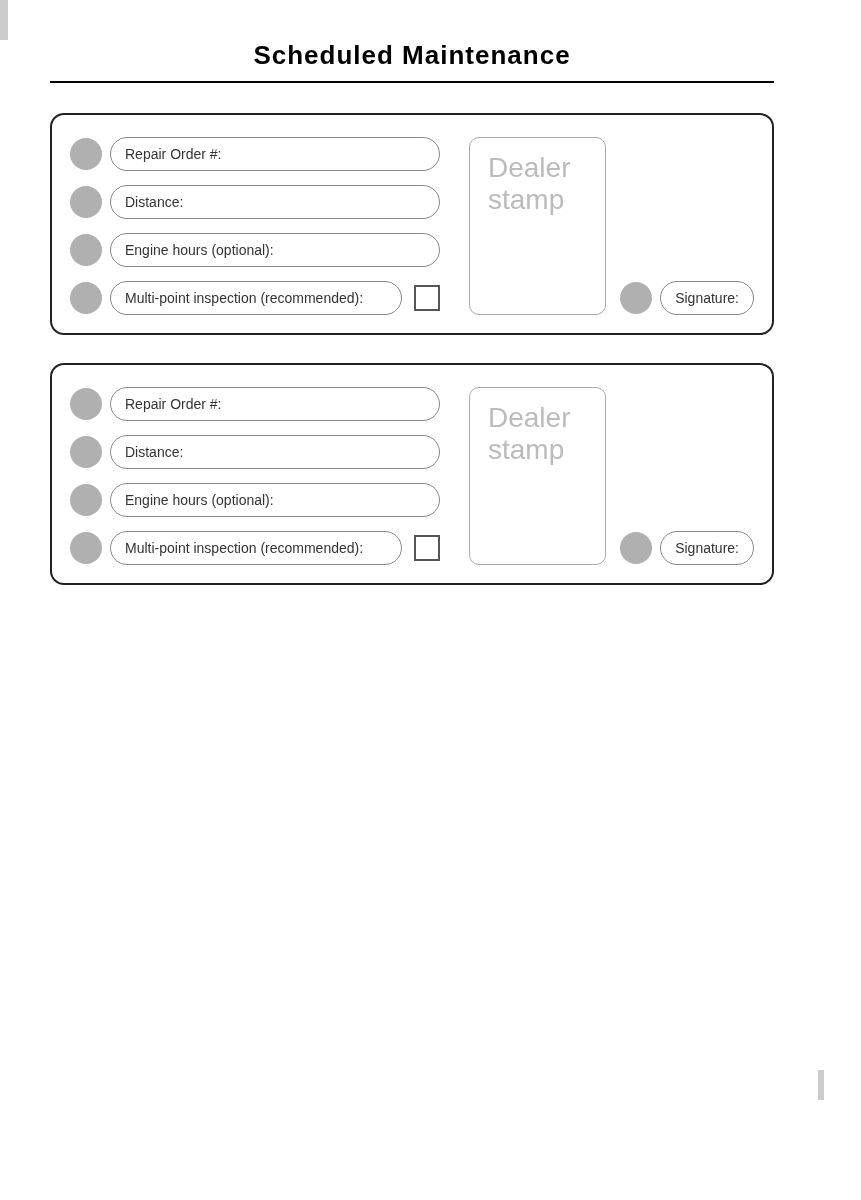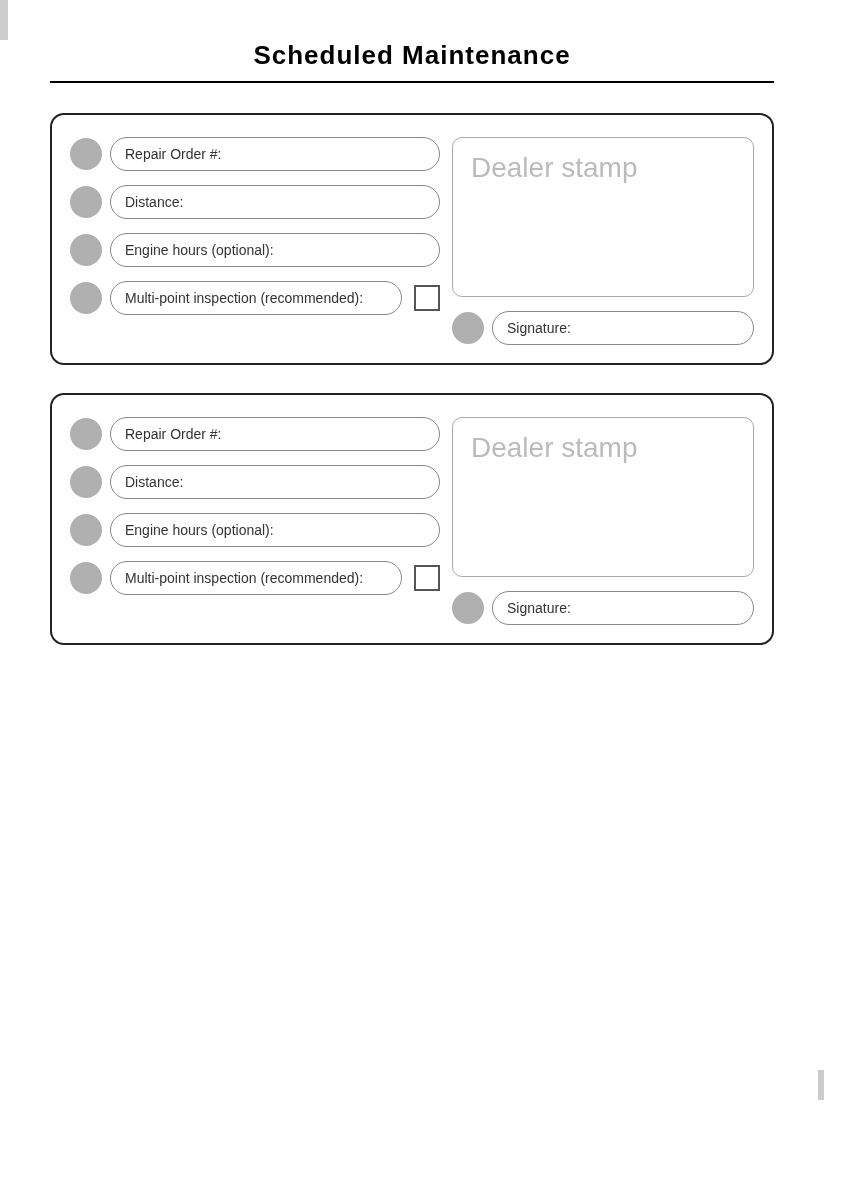--- a/index.html
+++ b/index.html
@@ -51,35 +51,35 @@
     }
 
     
     .maintenance-card {
       border: 2.5px solid #222;
       border-radius: 14px;
       padding: 22px 18px 18px 18px;
       margin-bottom: 28px;
       display: flex;
       flex-direction: row;
-      gap: 12px;
+      gap: 29px;
       background: #fff;
     }
 
     .card-left {
       flex: 0 0 370px;
       display: flex;
       flex-direction: column;
       gap: 14px;
     }
 
     .card-right {
       flex: 1;
       display: flex;
-      flex-direction: column;
+      flex-direction: row;
       gap: 14px;
       border-radius: 26px;
     }
 
     
     .input-row {
       display: flex;
       align-items: center;
       gap: 8px;
     }

